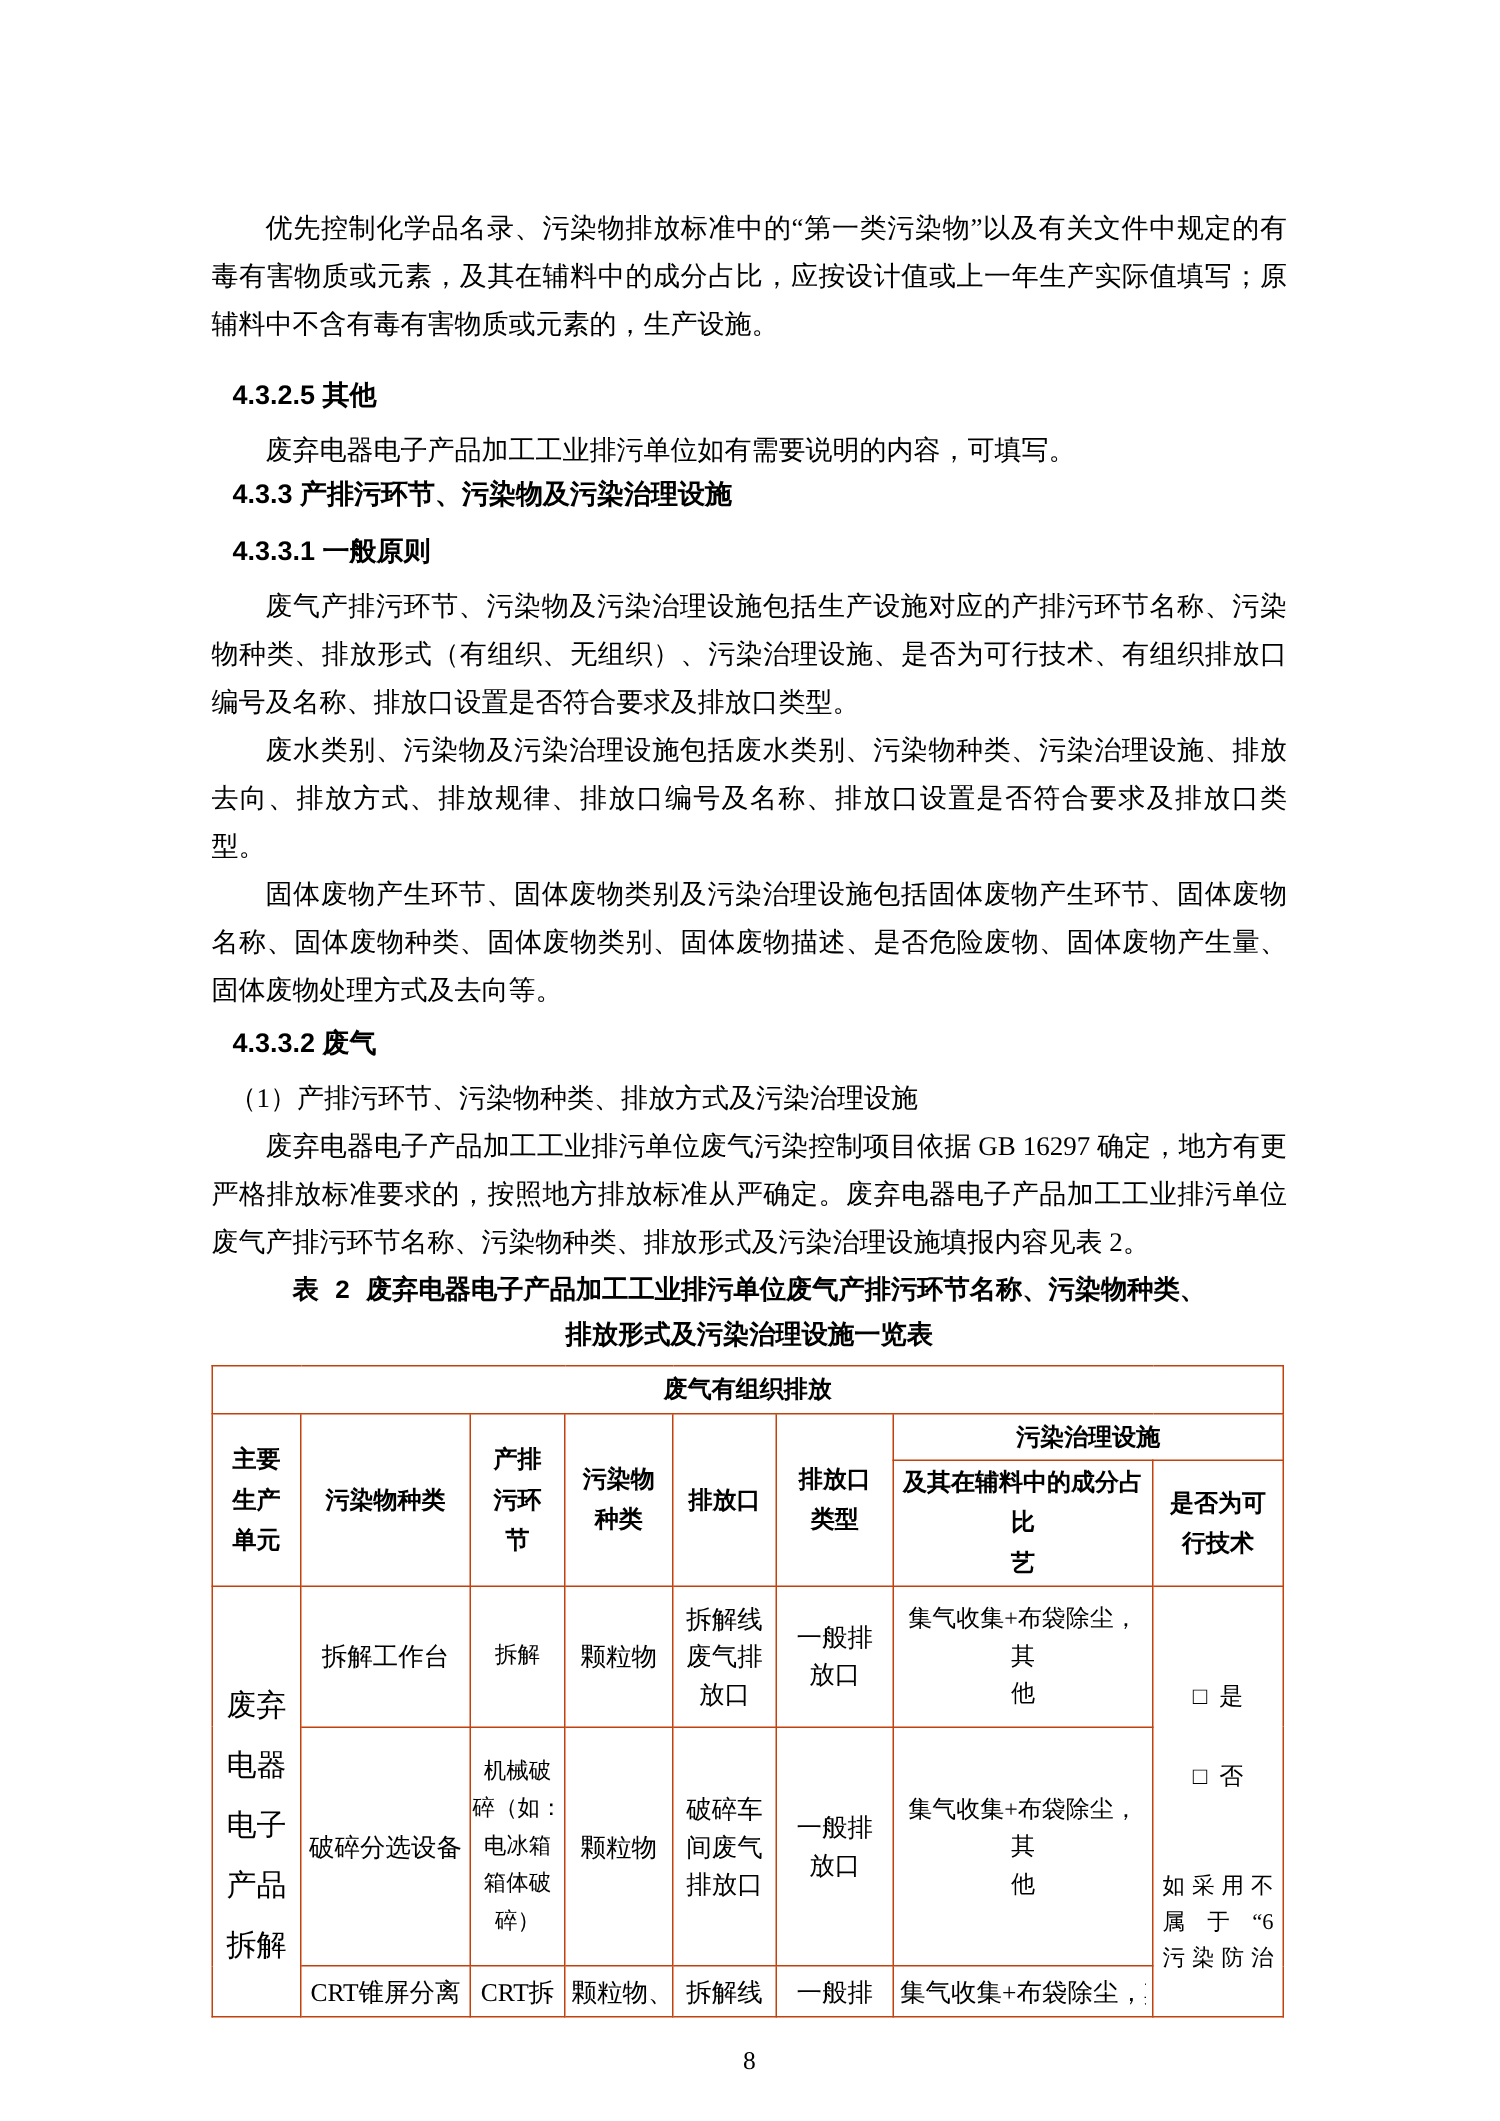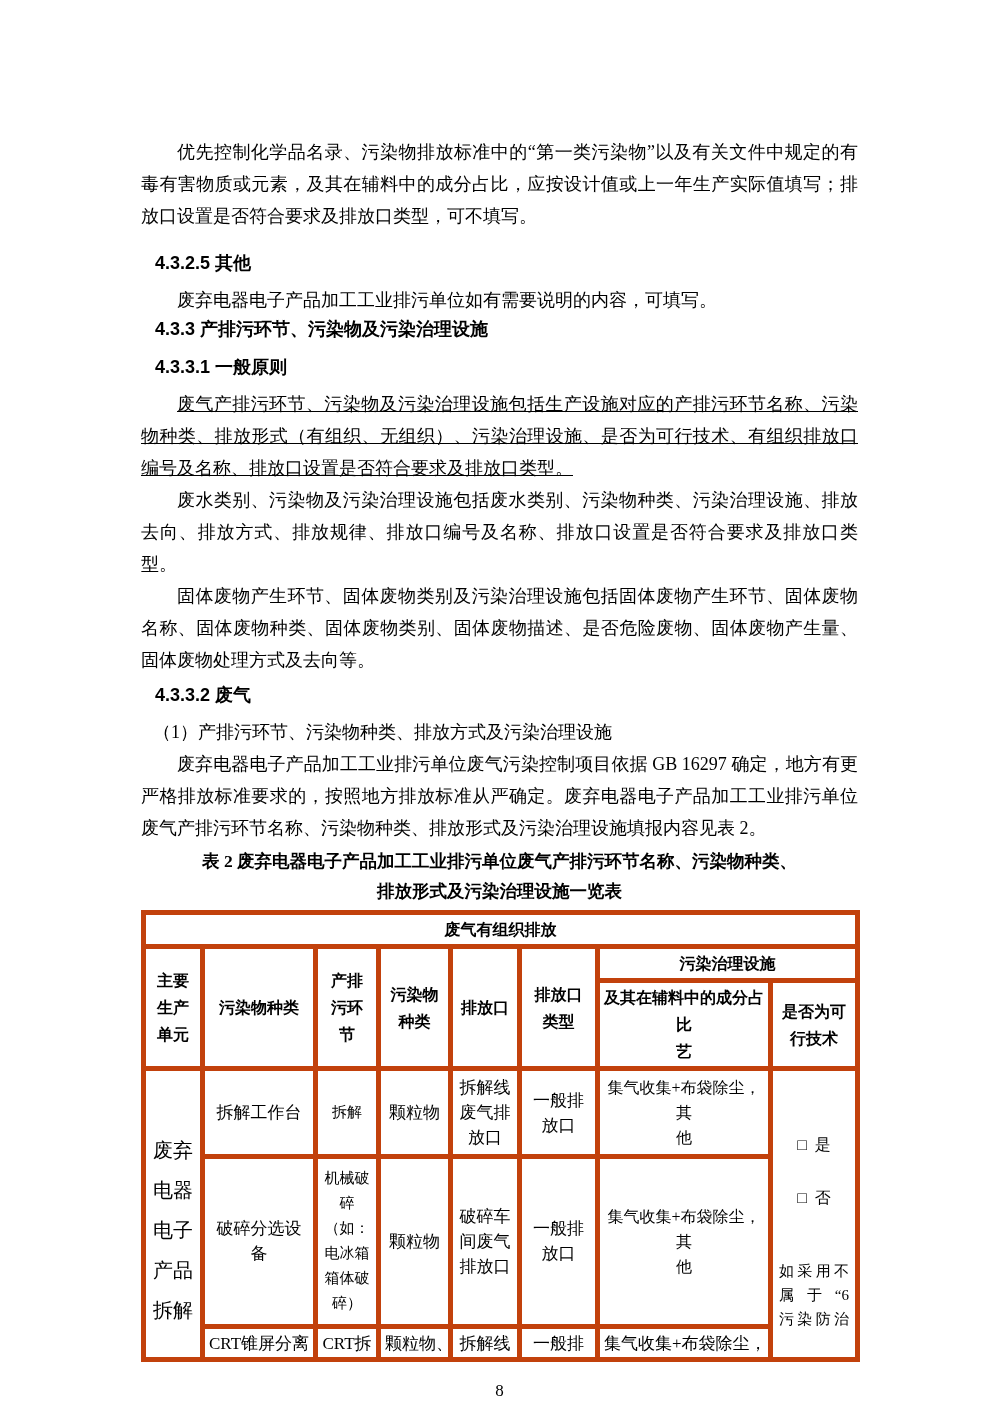--- a/index.html
+++ b/index.html
@@ -19,35 +19,35 @@
   p.body {
     font-size:18px; line-height:32px; text-align:justify; text-indent:2em;
   }
   p.noindent { text-indent:0;margin-left:12px; }
 
   #p1   { margin-top:10px; }
   #h4325{ margin-top:18px; }
   #p2   { margin-top:8px;  }
   #h433 { margin-top:0; }
   #h4331{ margin-top:12px; }
-  #p3   { margin-top:8px;text-decoration:underline;  }
+  #p3   { margin-top:8px;  }
   #h4332{ margin-top:6px;  }
   #plist{ margin-top:8px;  }
 
   .tbl-title {
     margin-top:2px; text-align:center;
-    font-family:Liberation Serif, serif;
+    font-family:Liberation Mono, monospace;
     font-weight:700; font-size:17.5px; line-height:30px;
   }
 
   table#tbl2 {
     margin-top:4px; border-collapse:collapse; table-layout:fixed; width:715px;
   }
   #tbl2 td {
-    border:5px solid #c2410c;
+    border:1px solid #c2410c;
     font-size:17px; line-height:25px;
     text-align:center; vertical-align:middle;
     padding:1px 4px; white-space:pre-line;
     overflow:hidden;
   }
   #tbl2 .th {
     font-family:"Liberation Sans","DejaVu Sans",sans-serif;
     font-weight:700; font-size:16px; line-height:27px;
   }
   .tr-banner { height:32px; }
@@ -77,21 +77,21 @@
     text-align:justify; text-align-last:justify; white-space:pre-line;
   }
 
   .pageno { margin-top:16px; text-align:center; font-size:17px; line-height:26px; }
 </style>
 </head>
 <body>
 
 <div class="page">
 
-  <p id="p1" class="body">优先控制化学品名录、污染物排放标准中的“第一类污染物”以及有关文件中规定的有毒有害物质或元素，及其在辅料中的成分占比，应按设计值或上一年生产实际值填写；排放口设置是否符合要求及排放口类型，可不填写。</p>
+  <p id="p1" class="body">优先控制化学品名录、污染物排放标准中的“第一类污染物”以及有关文件中规定的有毒有害物质或元素，及其在辅料中的成分占比，应按设计值或上一年生产实际值填写；原辅料中不含有毒有害物质或元素的，生产设施。</p>
 
   <h3 id="h4325" class="h">4.3.2.5 其他</h3>
   <p id="p2" class="body">废弃电器电子产品加工工业排污单位如有需要说明的内容，可填写。</p>
 
   <h3 id="h433" class="h">4.3.3 产排污环节、污染物及污染治理设施</h3>
   <h3 id="h4331" class="h">4.3.3.1 一般原则</h3>
   <p id="p3" class="body">废气产排污环节、污染物及污染治理设施包括生产设施对应的产排污环节名称、污染物种类、排放形式（有组织、无组织）、污染治理设施、是否为可行技术、有组织排放口编号及名称、排放口设置是否符合要求及排放口类型。</p>
   <p id="p4" class="body">废水类别、污染物及污染治理设施包括废水类别、污染物种类、污染治理设施、排放去向、排放方式、排放规律、排放口编号及名称、排放口设置是否符合要求及排放口类型。</p>
   <p id="p5" class="body">固体废物产生环节、固体废物类别及污染治理设施包括固体废物产生环节、固体废物名称、固体废物种类、固体废物类别、固体废物描述、是否危险废物、固体废物产生量、固体废物处理方式及去向等。</p>
 

